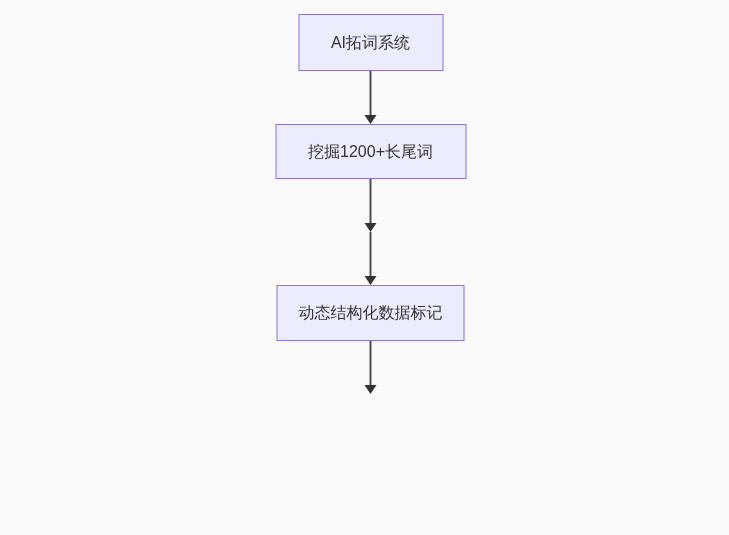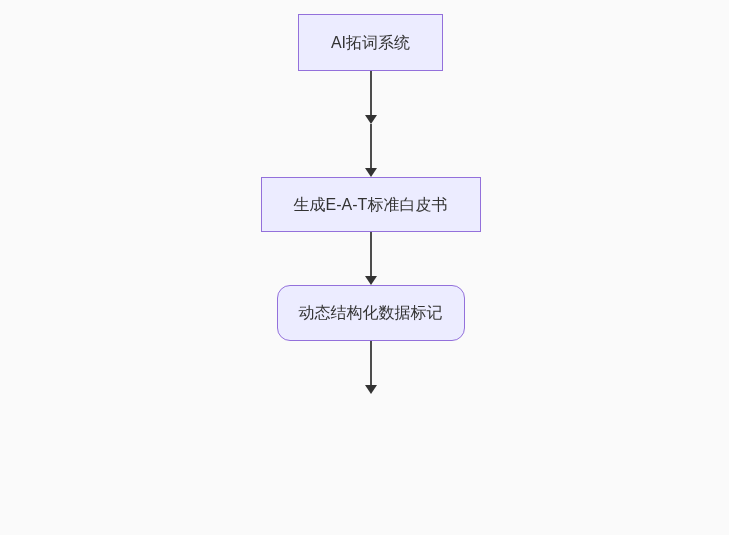--- a/index.html
+++ b/index.html
@@ -37,21 +37,21 @@
     align-items: center;
     justify-content: center;
     font-size: 16px;
     line-height: 1;
     white-space: nowrap;
     text-align: center;
   }
   .n1 { width: 145px; height: 57px; }
   .n2 { width: 191px; height: 55px; }
   .n3 { width: 220px; height: 55px; }
-  .n4 { width: 188px; height: 56px; border-radius: 13px; }
+  .n4 { width: 188px; height: 56px; }
   .n5 { width: 235px; height: 55px; }
   .connector {
     height: 53px;
     display: flex;
     flex-direction: column;
     align-items: center;
   }
   .connector .line {
     width: 2px;
     flex: 1 1 auto;
@@ -71,27 +71,27 @@
 <div class="canvas">
   <div class="flow">
 
     <div class="node n1">AI拓词系统</div>
 
     <div class="connector">
       <div class="line"></div>
       <div class="head"></div>
     </div>
 
+    <div class="node n2">挖掘1200+长尾词</div>
 
     <div class="connector">
       <div class="line"></div>
       <div class="head"></div>
     </div>
 
-    <div class="node n3">生成E-A-T标准白皮书</div>
 
     <div class="connector">
       <div class="line"></div>
       <div class="head"></div>
     </div>
 
     <div class="node n4">动态结构化数据标记</div>
 
     <div class="connector">
       <div class="line"></div>

